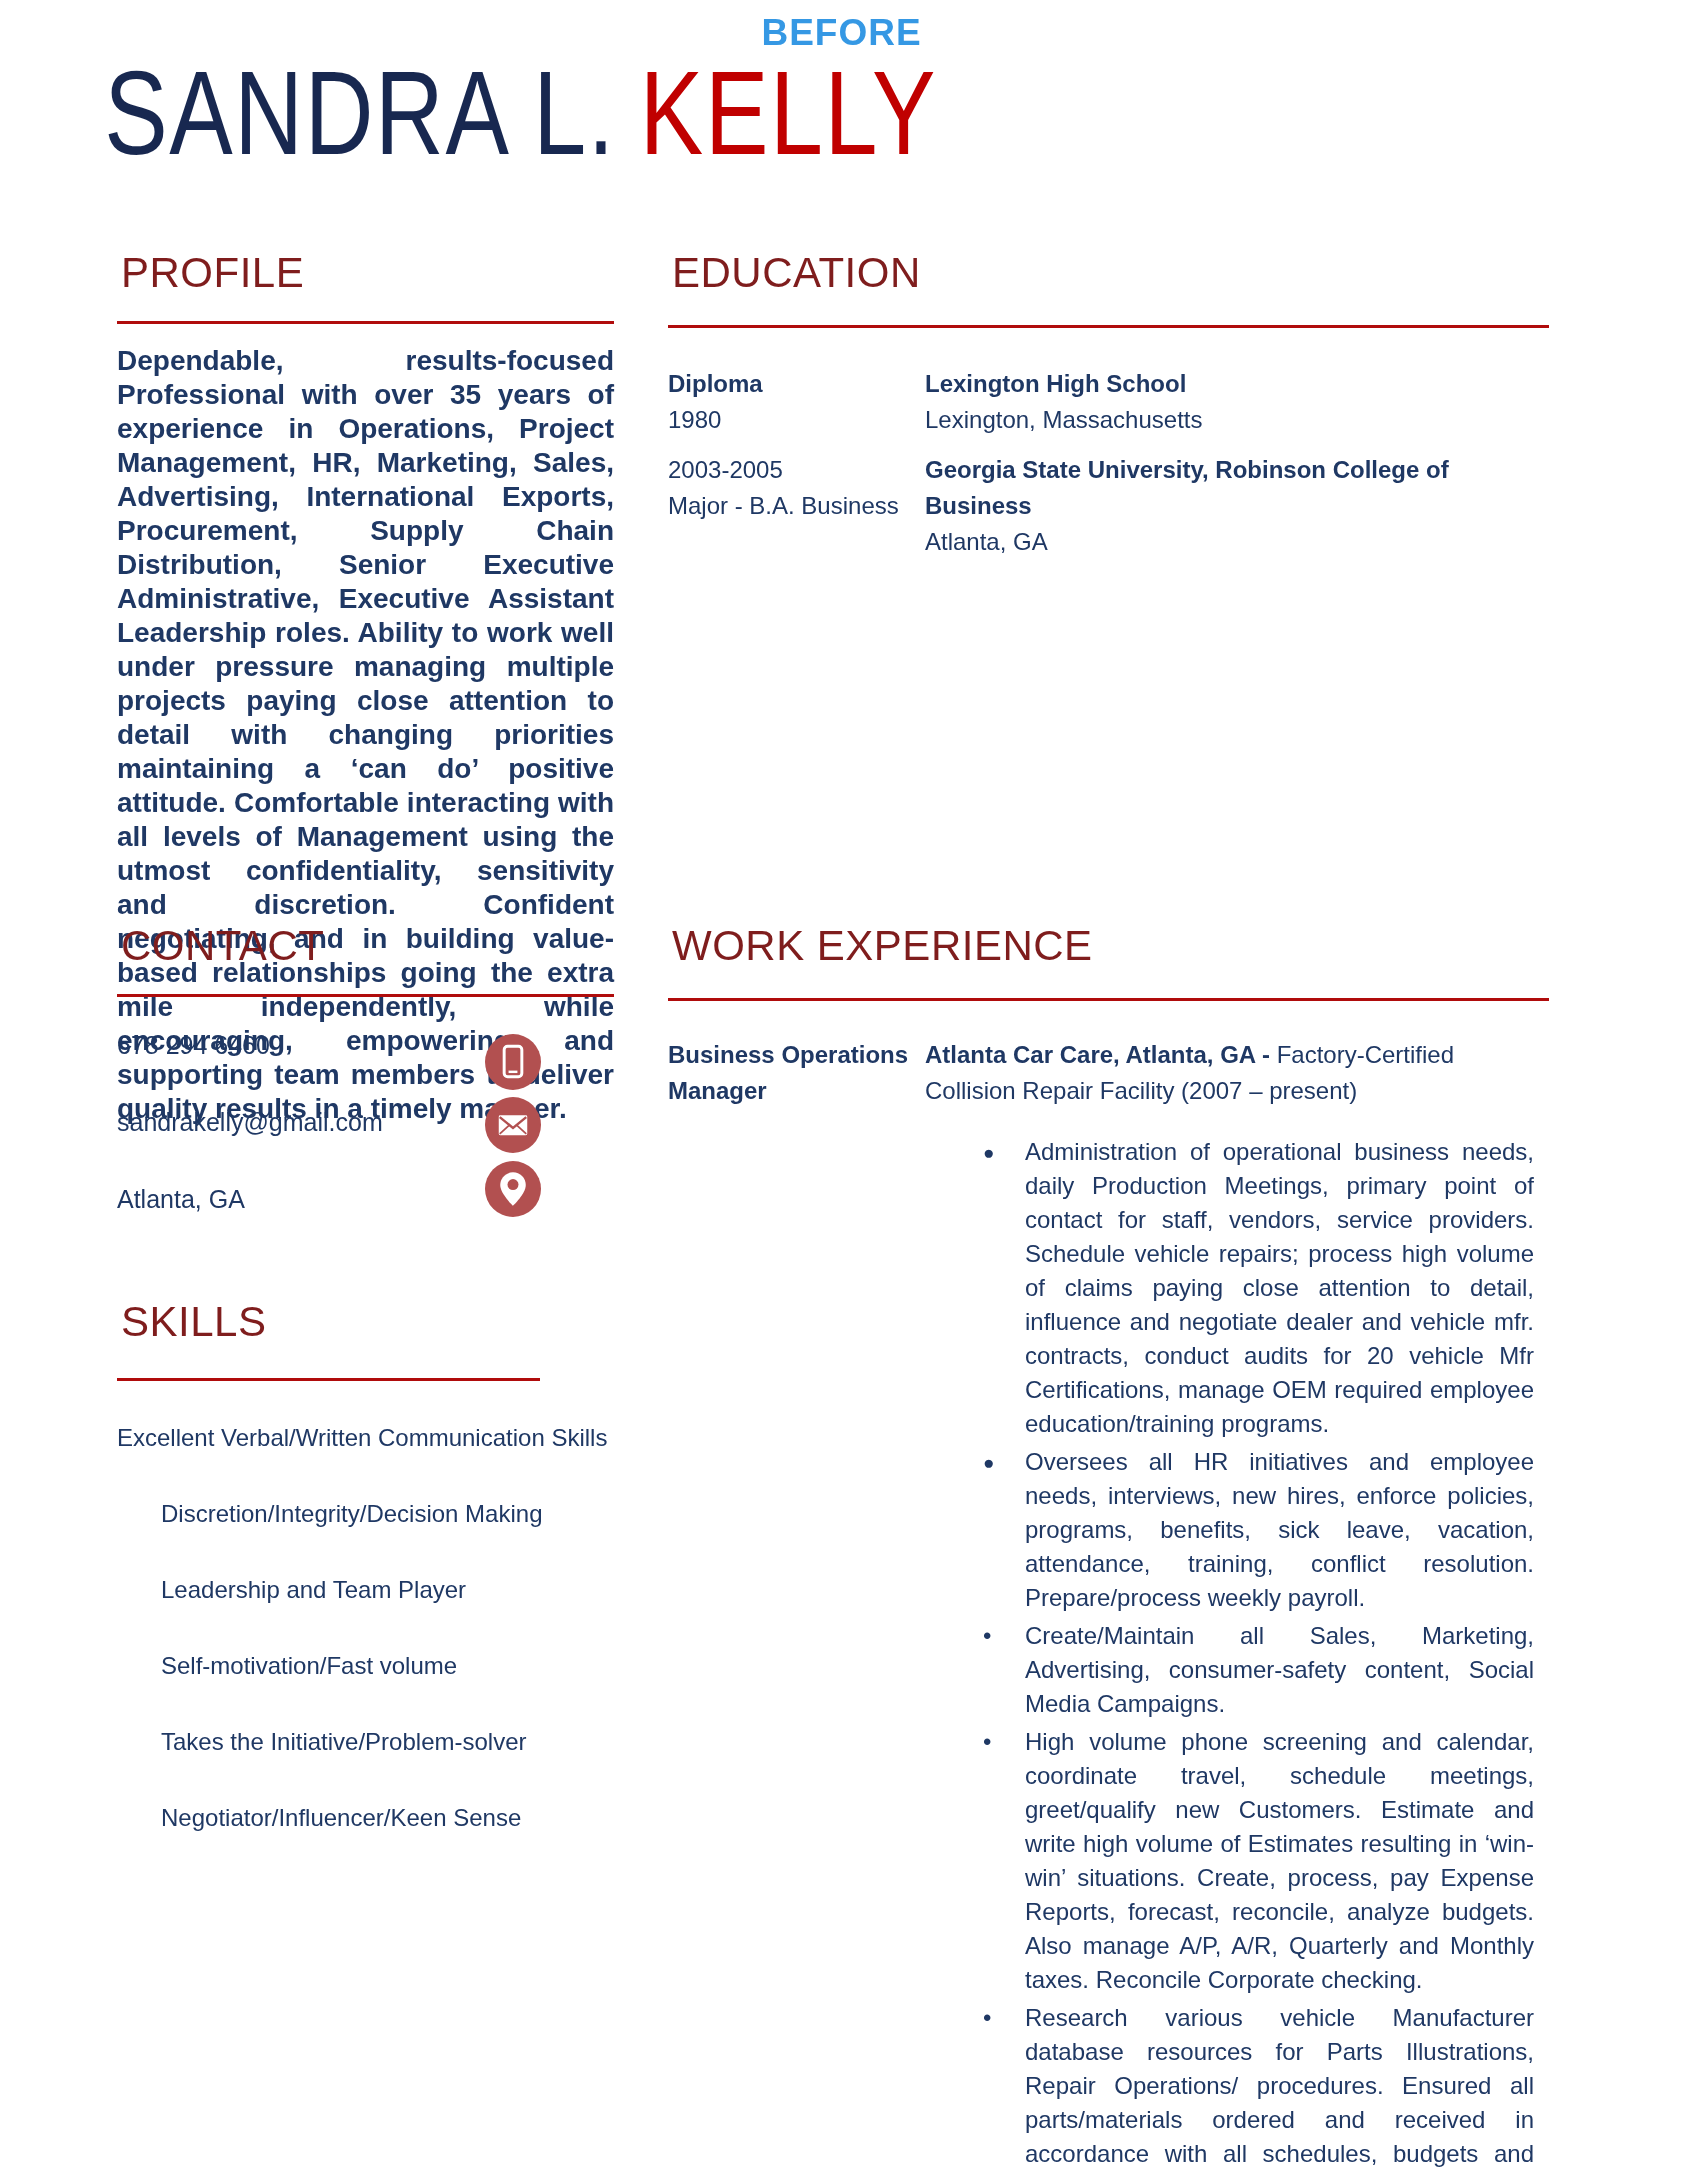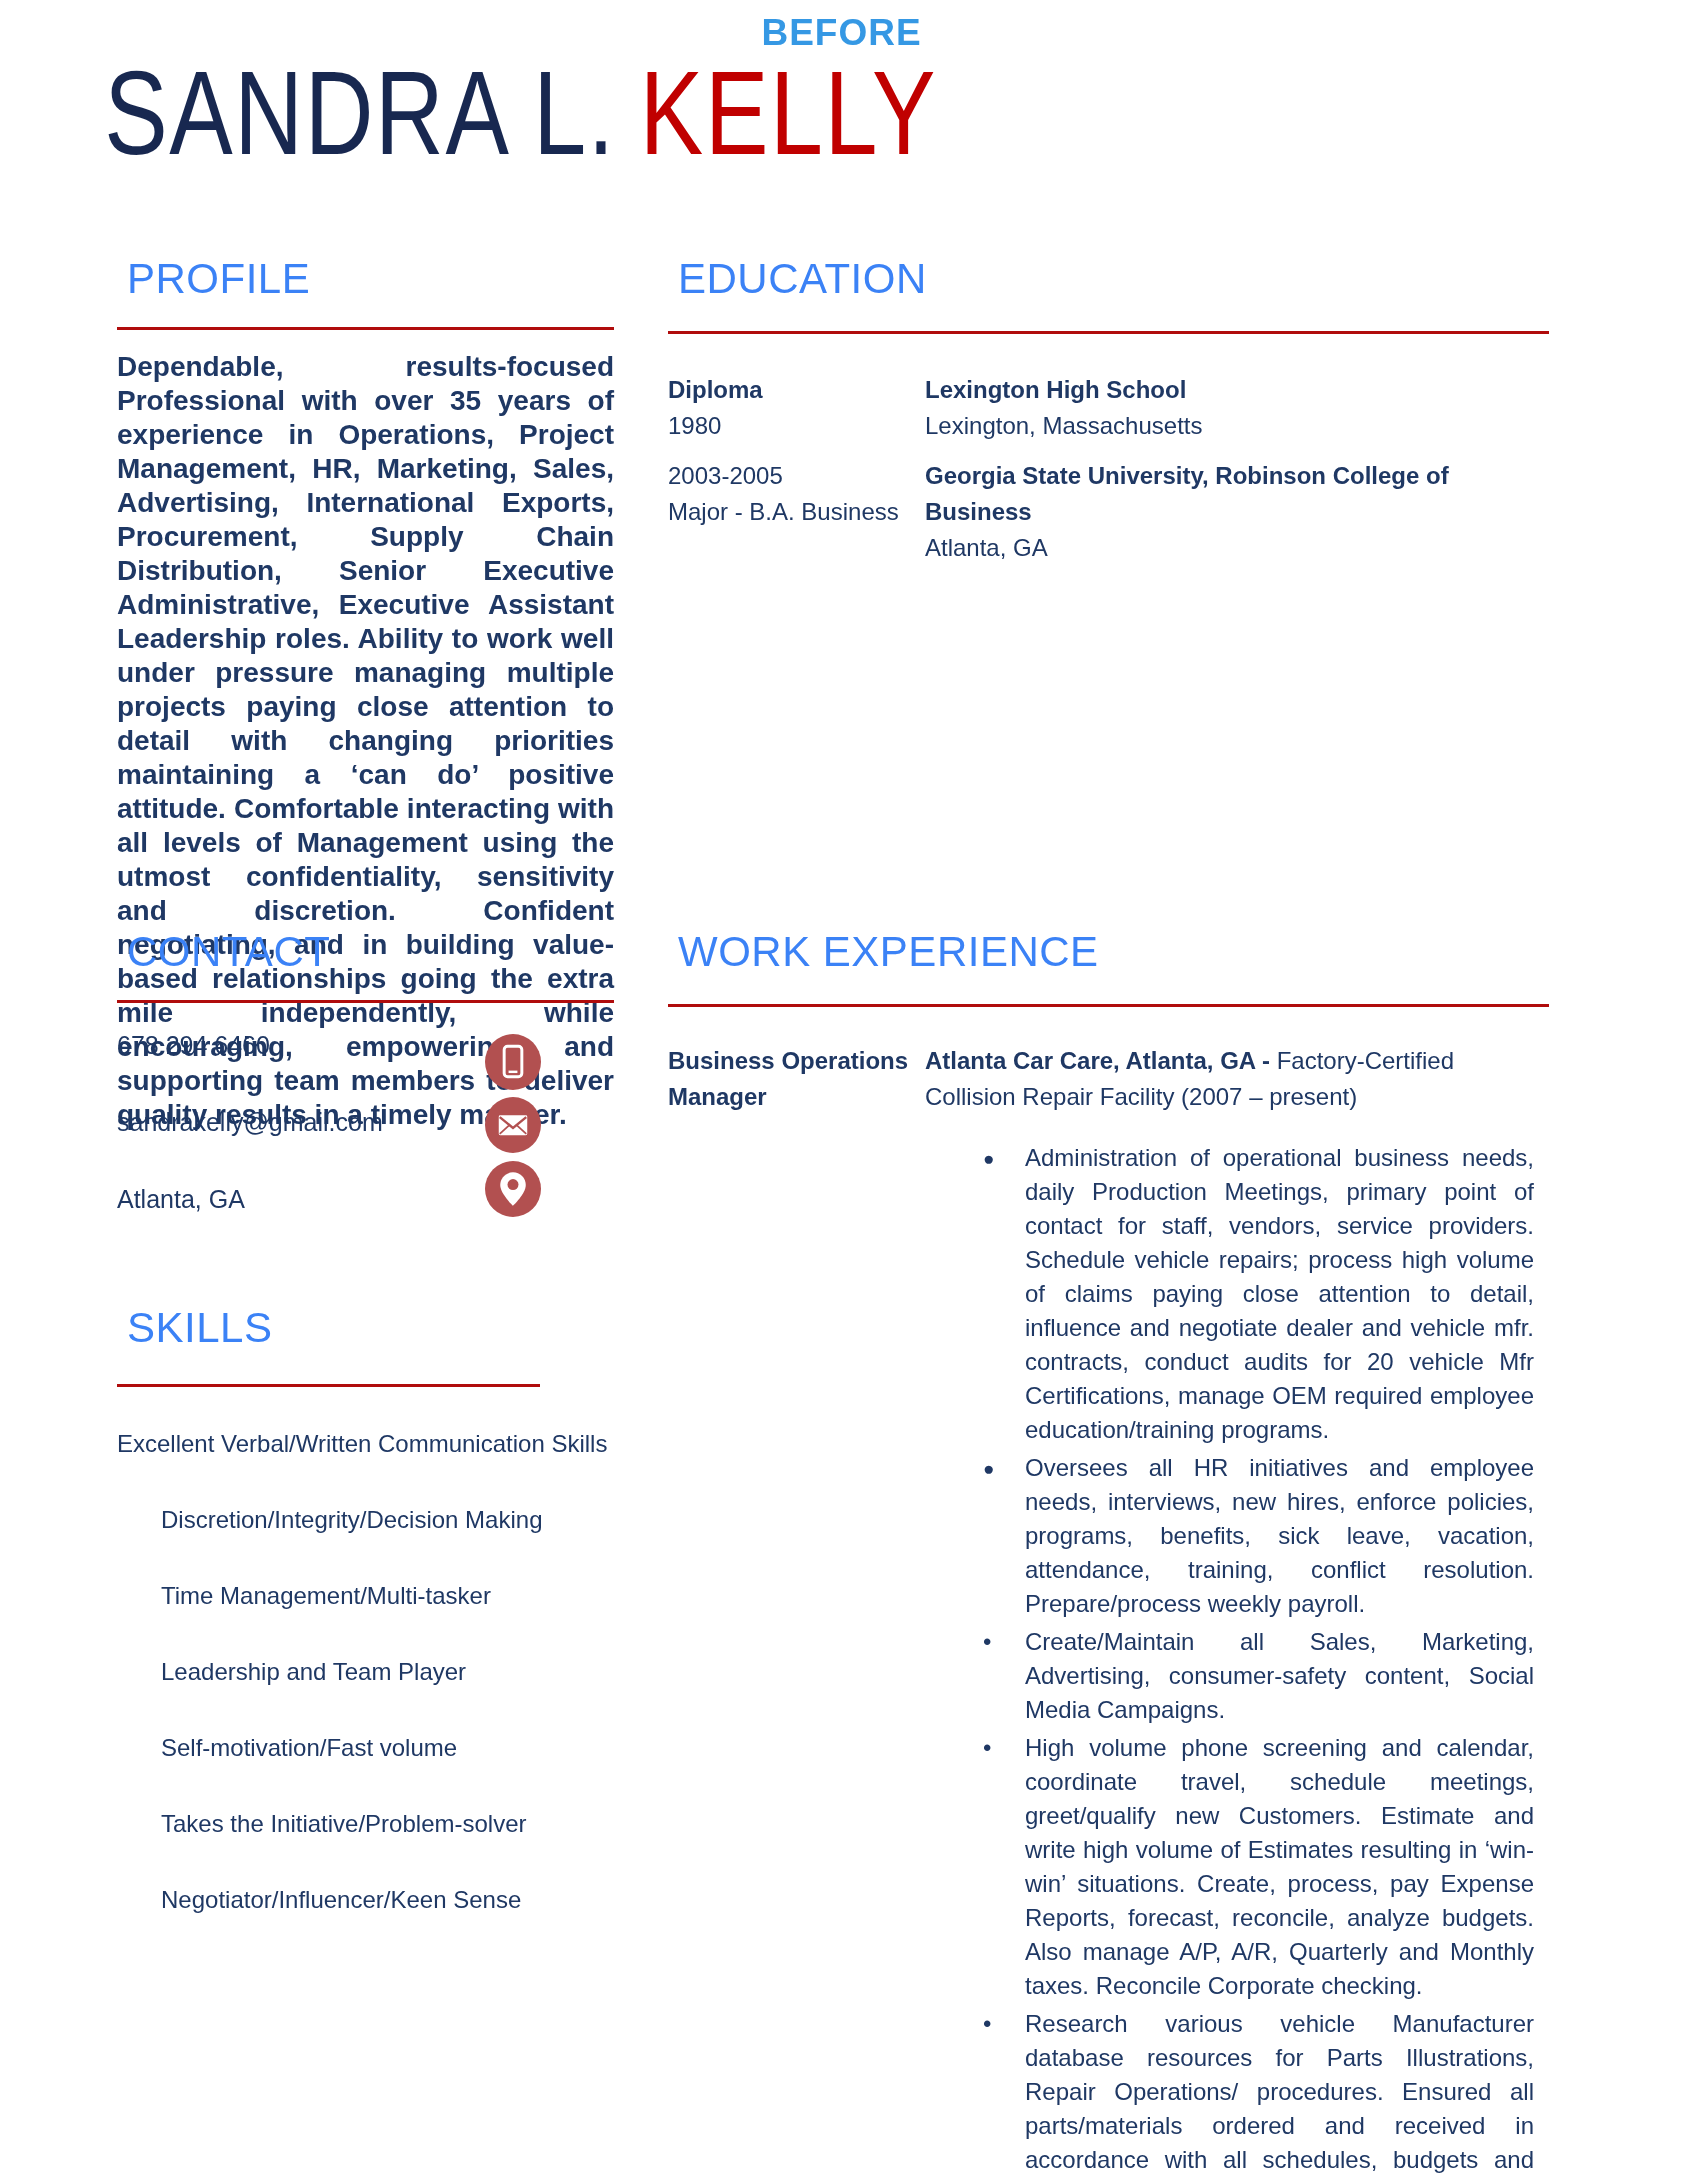--- a/index.html
+++ b/index.html
@@ -24,21 +24,21 @@
 
   
   .section { position:absolute; }
   #profile   { top:246px;  left:117px; width:497px; }
   #education { top:246px;  left:668px; width:881px; }
   #contact   { top:919px;  left:117px; width:497px; height:347px; }
   #work      { top:919px;  left:668px; width:881px; }
   #skills    { top:1295px; left:117px; width:497px; }
 
   .section-title {
-    margin:10px; font-size:42px; font-weight:400; color:#3b82f6; line-height:1.08;
+    margin:4px; font-size:42px; font-weight:400; color:#7f1d1d; line-height:1.08;
     letter-spacing:0.5px;
   }
   .rule { height:3px; background:#b00c0c; margin-top:26px; }
   #education .rule, #work .rule { margin-top:30px; }
   #skills .rule { width:423px; margin-top:34px; }
 
   
   #profile p {
     margin:20px 0 0 0; font-size:28px; line-height:34px;
     text-align:justify; color:#1f3864;font-weight:bold;
@@ -158,21 +158,20 @@
       </svg>
     </span>
   </div>
 
   <div class="section" id="skills">
     <h2 class="section-title">SKILLS</h2>
     <div class="rule"></div>
     <ul class="skill-list">
       <li>Excellent Verbal/Written Communication Skills</li>
       <li>Discretion/Integrity/Decision Making</li>
-      <li>Time Management/Multi-tasker</li>
       <li>Leadership and Team Player</li>
       <li>Self-motivation/Fast volume</li>
       <li>Takes the Initiative/Problem-solver</li>
       <li>Negotiator/Influencer/Keen Sense</li>
     </ul>
   </div>
 
   <div class="section" id="work">
     <h2 class="section-title">WORK EXPERIENCE</h2>
     <div class="rule"></div>

